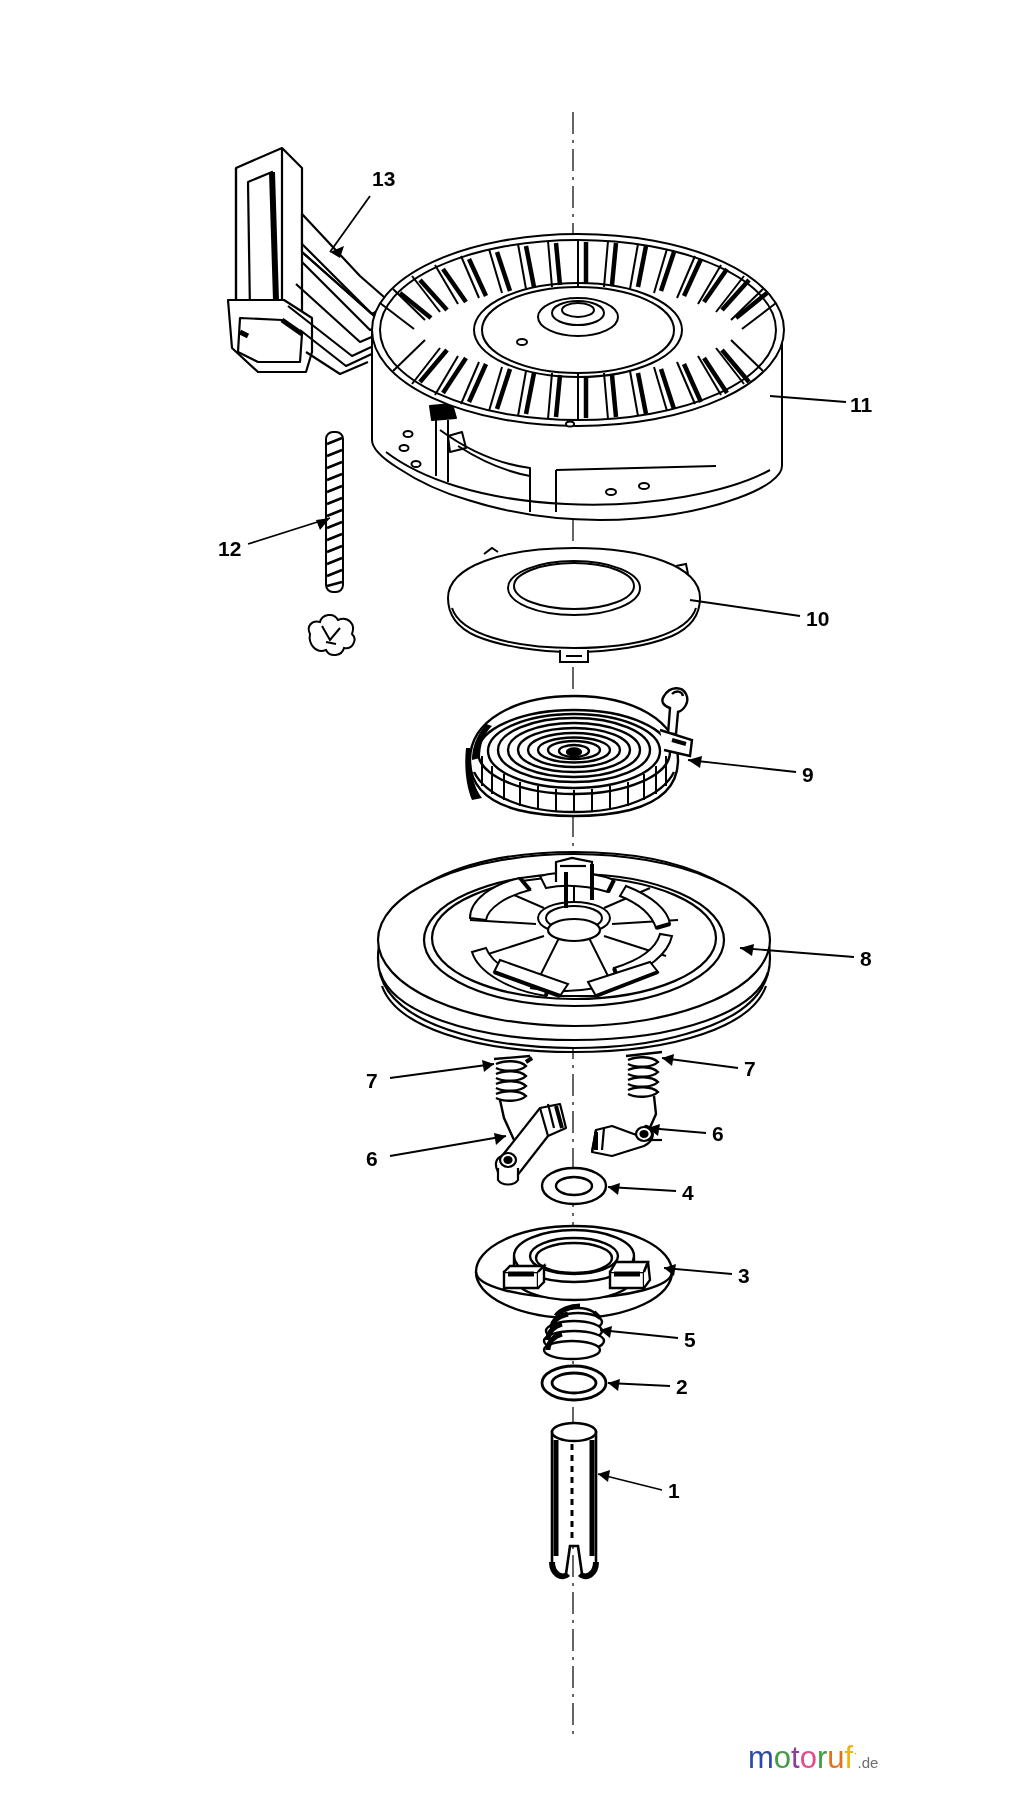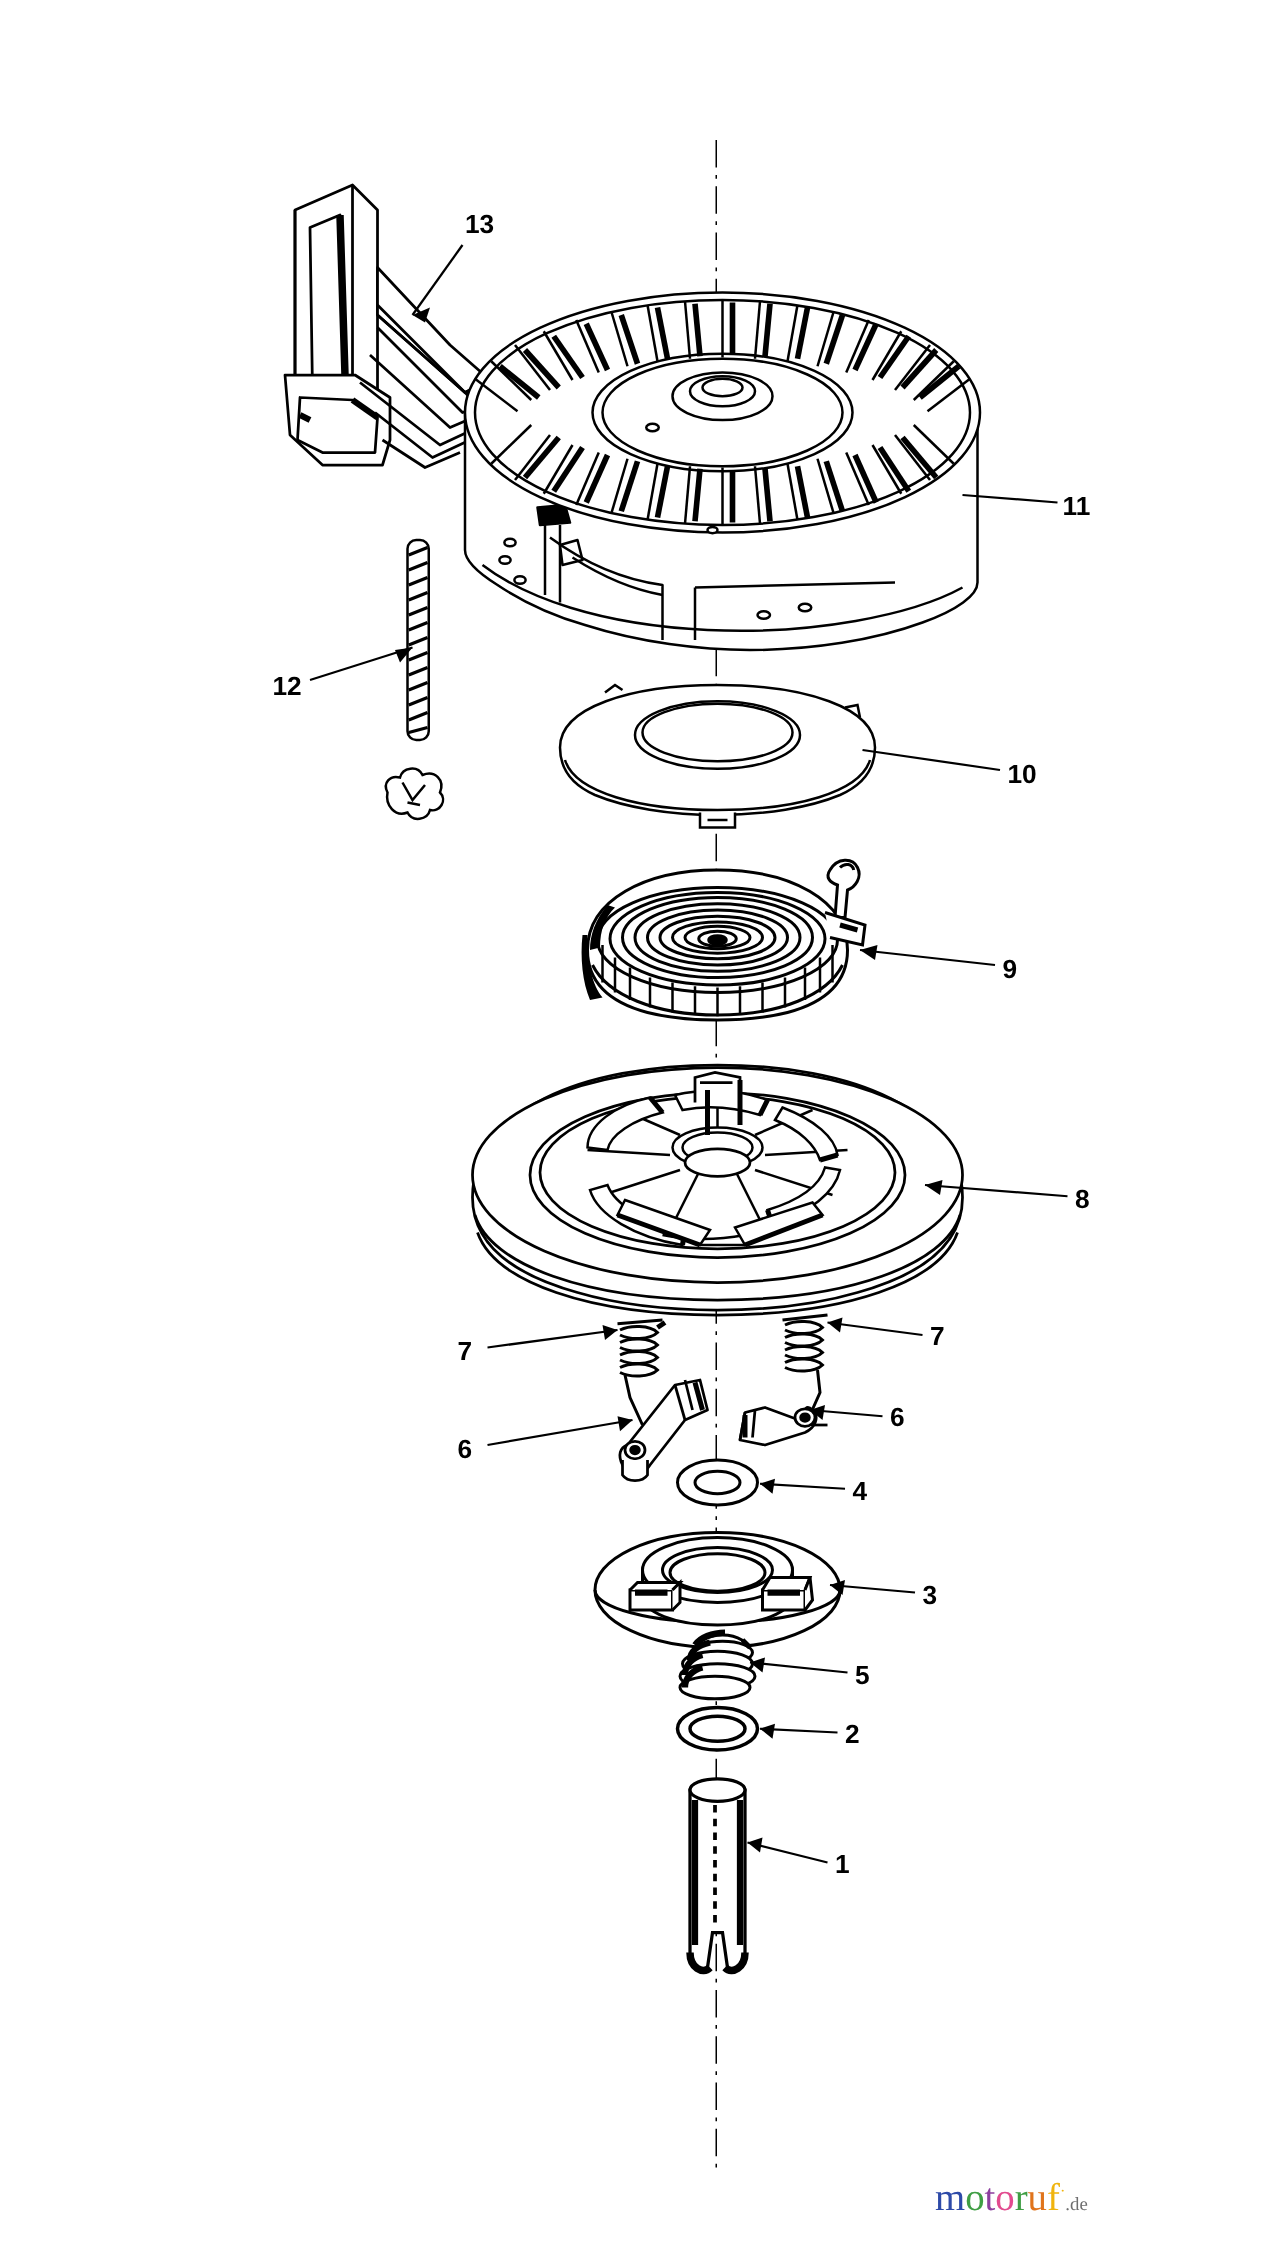--- a/index.html
+++ b/index.html
@@ -1,21 +1,21 @@
 <!DOCTYPE html>
 <html><head>
 <meta charset="utf-8">
 <style>
   html,body{margin:0;padding:0;background:#ffffff;}
   body{width:1010px;height:1800px;position:relative;overflow:hidden;
        font-family:"Liberation Sans",sans-serif;}
   #stage{position:absolute;left:0;top:0;width:1010px;height:1464px;text-align:right;}
   svg#diagram{position:absolute;left:0;top:0;width:1010px;height:1800px;display:block;}
   .callout-num{font-family:"Liberation Sans",sans-serif;font-weight:bold;font-size:21px;fill:#000;}
-  .wm{position:absolute;left:748px;top:1742px;font-family:Liberation Serif, serif;
+  .wm{position:absolute;left:748px;top:1742px;font-family:Liberation Sans, sans-serif;
       font-size:31px;letter-spacing:0px;white-space:nowrap;line-height:1;}
   .wm span{display:inline-block;}
   .wm .dot{font-size:13px;vertical-align:super;}
   .wm .suffix{font-size:15px;color:#6e6e6e;}
 </style>
 </head>
 <body>
 
 <div id="stage">
 

